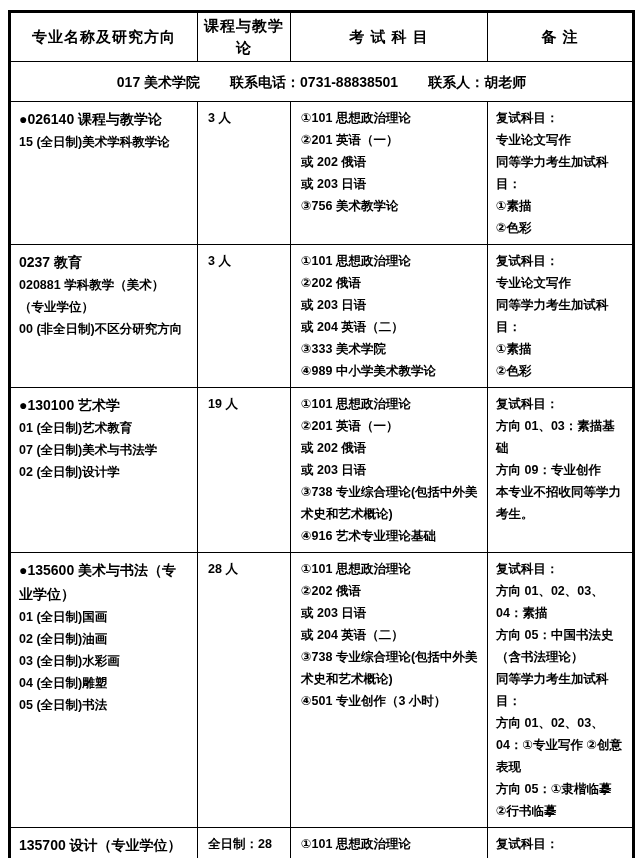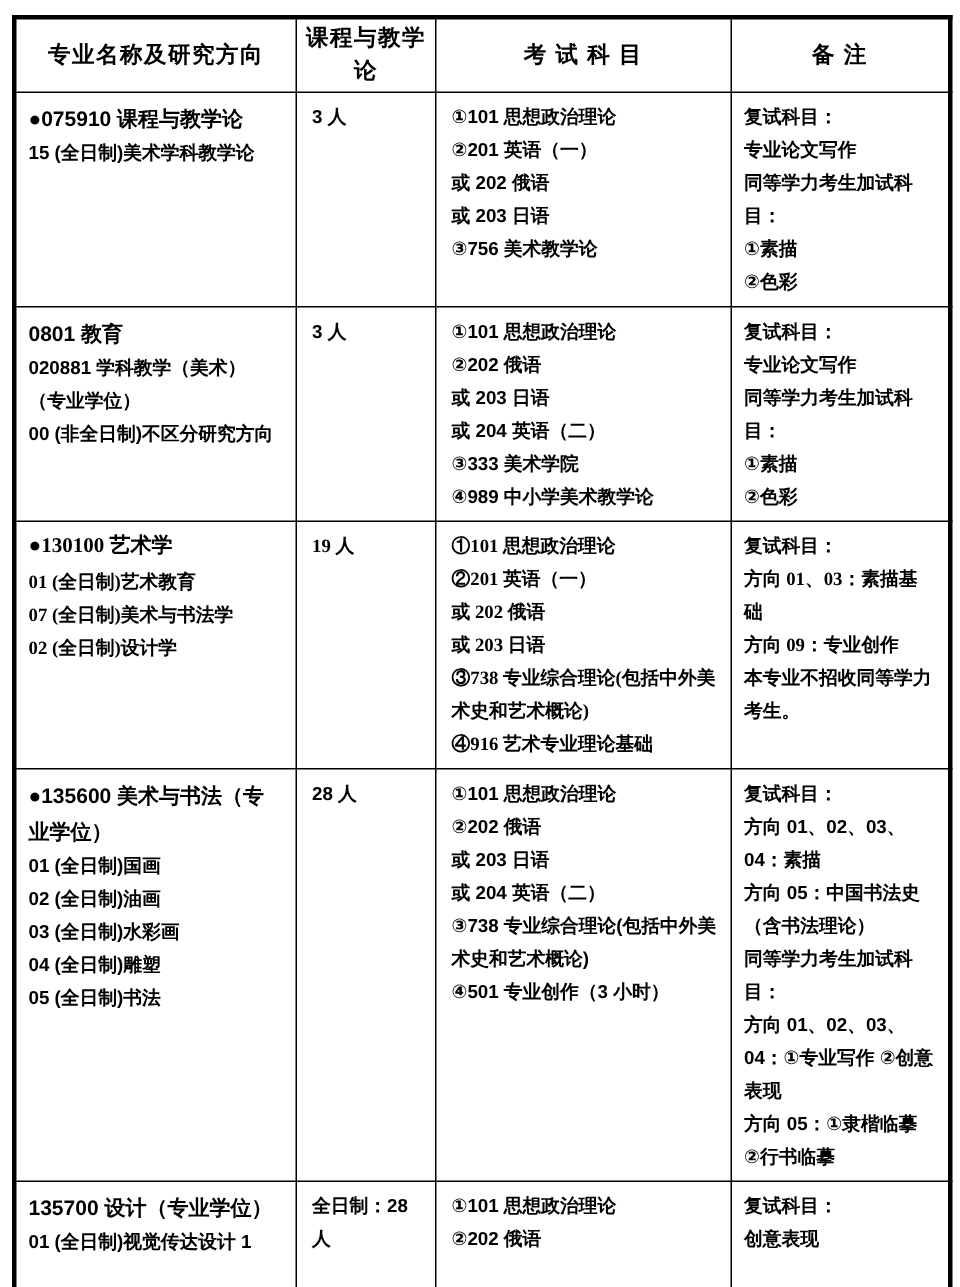--- a/index.html
+++ b/index.html
@@ -46,21 +46,21 @@
   }
   .dept-line {
     display: flex;
     justify-content: center;
     align-items: center;
     gap: 30px;
     white-space: nowrap;
   }
   tbody.rows tr:nth-child(1) { height: 112px; }
   tbody.rows tr:nth-child(2) { height: 135px; }
-  tbody.rows tr:nth-child(3) { height: 150px; font-family: Liberation Serif, serif; }
+  tbody.rows tr:nth-child(3) { height: 150px; }
   tbody.rows tr:nth-child(4) { height: 215px; }
   tbody.rows tr:nth-child(5) { height: 152px; }
   .line { min-height: 22px; }
   .line.title { font-size: 14px; line-height: 24px; min-height: 24px; }
   td.quota-cell { padding-left: 10px; }
   td.subjects-cell { padding-left: 10px; }
 </style>
 </head>
 <body>
 
@@ -72,25 +72,34 @@
         <col class="c3">
         <col class="c4">
     </colgroup>
     <thead>
       <tr class="header-row">
         <th>专业名称及研究方向</th>
         <th>课程与教学论</th>
         <th>考 试 科 目</th>
         <th>备  注</th>
       </tr>
+      <tr class="dept-row">
+        <td colspan="4">
+          <div class="dept-line">
+            <span>017 美术学院</span>
+            <span>联系电话：0731-88838501</span>
+            <span>联系人：胡老师</span>
+          </div>
+        </td>
+      </tr>
     </thead>
     <tbody class="rows" id="table-body">
         <tr>
           <td class="major-cell">
-            <div class="line title">●075910  课程与教学论</div>
+            <div class="line title">●026140  课程与教学论</div>
             <div class="line">15 (全日制)美术学科教学论</div>
           </td>
           <td class="quota-cell">
             <div class="line">3 人</div>
           </td>
           <td class="subjects-cell">
             <div class="line">①101  思想政治理论</div>
             <div class="line">②201  英语（一）</div>
             <div class="line">或 202  俄语</div>
             <div class="line">或 203  日语</div>
@@ -99,21 +108,21 @@
           <td class="remarks-cell">
             <div class="line">复试科目：</div>
             <div class="line">专业论文写作</div>
             <div class="line">同等学力考生加试科目：</div>
             <div class="line">①素描</div>
             <div class="line">②色彩</div>
           </td>
         </tr>
         <tr>
           <td class="major-cell">
-            <div class="line title">0801  教育</div>
+            <div class="line title">0237  教育</div>
             <div class="line">020881  学科教学（美术）（专业学位）</div>
             <div class="line">00 (非全日制)不区分研究方向</div>
           </td>
           <td class="quota-cell">
             <div class="line">3 人</div>
           </td>
           <td class="subjects-cell">
             <div class="line">①101  思想政治理论</div>
             <div class="line">②202  俄语</div>
             <div class="line">或 203  日语</div>

